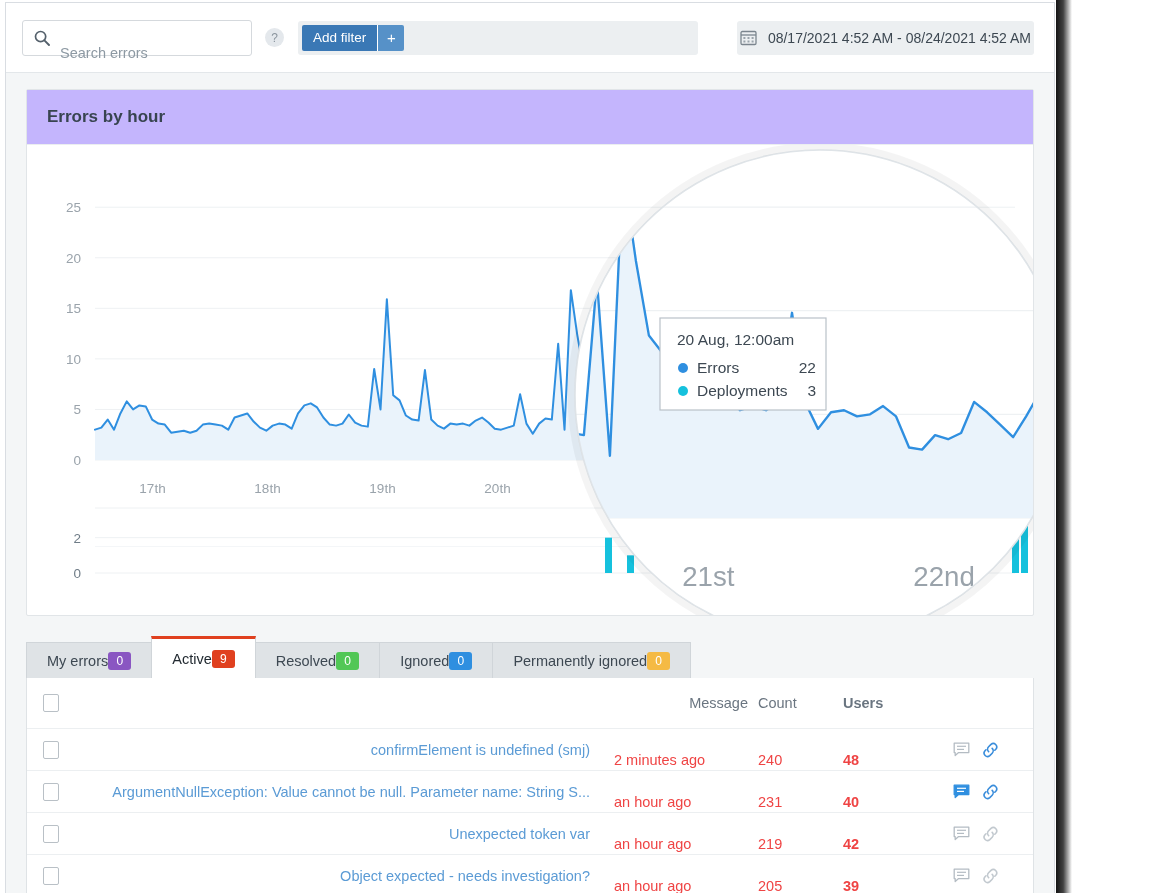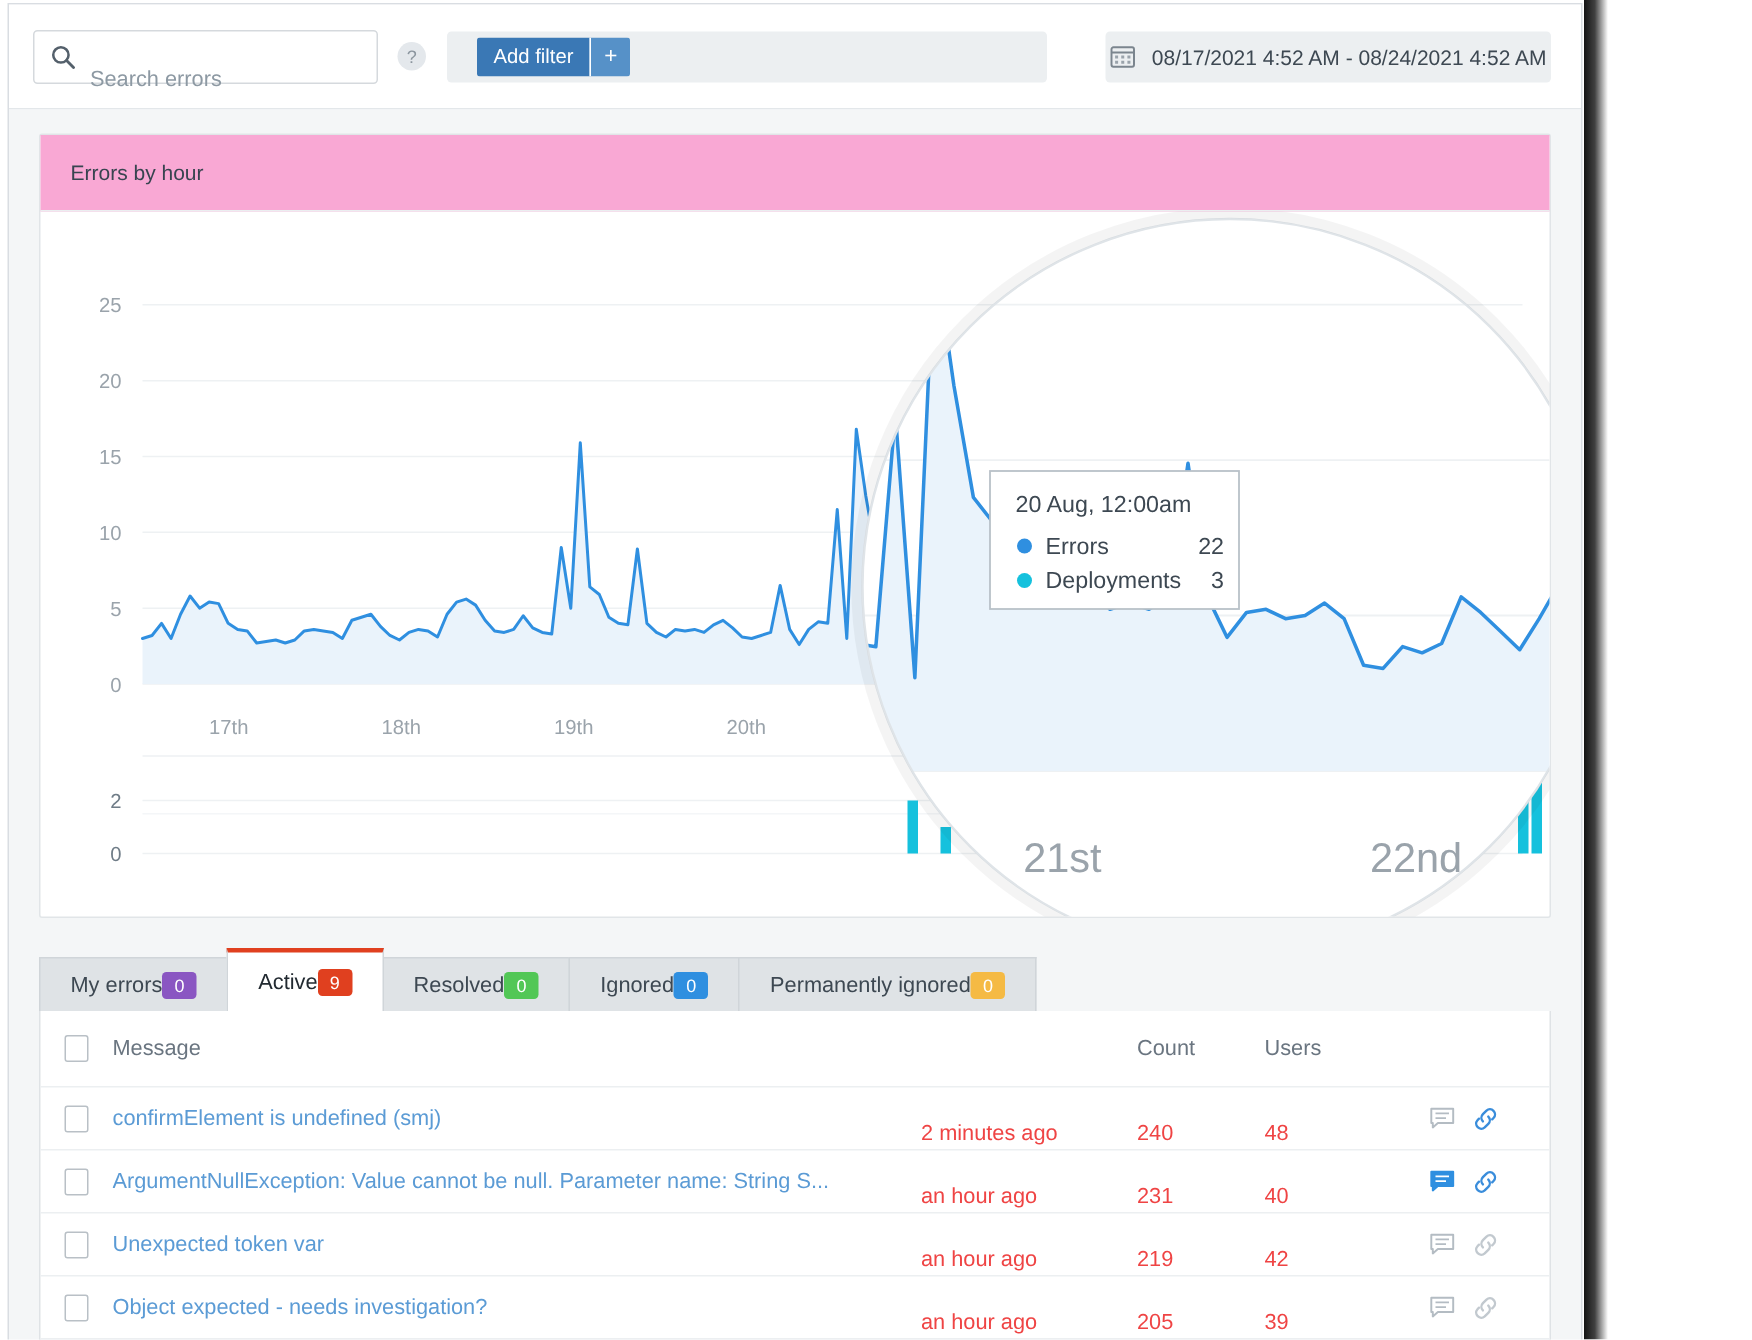--- a/index.html
+++ b/index.html
@@ -41,21 +41,21 @@
   .help-icon{
     width:19px;height:19px;border-radius:50%;background:#e4e8ec;color:#8b959e;
     font-size:12px;display:flex;align-items:center;justify-content:center;
     margin-left:13px;margin-right:14px;cursor:pointer;
   }
   .filter-strip{
     flex:0 0 auto;width:400px;height:34px;background:#eceff1;border-radius:3px;
     display:flex;align-items:center;
   }
   .addfilter{
-    display:flex;height:26px;margin-left:20px;border-radius:2px;overflow:hidden;cursor:pointer;
+    display:flex;height:26px;margin-left:4px;border-radius:2px;overflow:hidden;cursor:pointer;
   }
   .addfilter .lbl{
     background:#3a78b5;color:#fff;font-size:13.5px;display:flex;align-items:center;
     padding:0 11px;
   }
   .addfilter .plus{
     background:#5691c8;color:#fff;font-size:15px;display:flex;align-items:center;
     justify-content:center;width:26px;border-left:1px solid #fff;
   }
   .spacer{flex:1 1 auto;}
@@ -63,22 +63,22 @@
     height:34px;background:#eceff1;border-radius:3px;display:flex;align-items:center;
     padding:0 3px;font-size:14px;color:#3d4852;cursor:pointer;margin-right:4px;
   }
   .cal-icon{margin-right:11px;display:flex;}
   
   .page{background:#f4f6f7;padding:16px 20px 0 20px;box-sizing:border-box;}
   .card{
     background:#fff;border:1px solid #e1e5e8;border-radius:2px;
   }
   .card-head{
-    padding:17px 20px;border-bottom:1px solid #ebeef0;background:#f9a8d4;
-    font-size:14px;color:#384450;font-weight:400;
+    padding:17px 20px;border-bottom:1px solid #ebeef0;background:#c4b5fd;
+    font-size:17px;color:#384450;font-weight:700;
   }
   .chart-body{position:relative;height:470px;}
   
   .tabs{display:flex;margin-top:20px;align-items:flex-end;height:42px;}
   .tab{
     height:36px;display:flex;align-items:center;gap:0;padding:0 20px;
     background:#dfe3e6;border:1px solid #d0d5d9;border-bottom:none;
     font-size:14.5px;color:#3d4852;cursor:pointer;margin-right:-1px;box-sizing:border-box;
   }
   .tab.active{
@@ -88,27 +88,27 @@
   .badge{
     min-width:11px;padding:2px 6px;border-radius:3px;color:#fff;font-size:12px;
     text-align:center;line-height:14px;
   }
   
   .table{background:#fff;border:1px solid #dfe3e6;border-top:none;}
   .trow{display:flex;align-items:center;height:41px;border-bottom:1px solid #eceff1;font-size:14.5px;}
   .trow.head{height:50px;color:#6a7580;}
   .cb{width:48px;display:flex;justify-content:center;}
   .cbx{width:14px;height:16px;border:1px solid #b9c0c6;border-radius:2px;background:#fff;cursor:pointer;}
-  .c-msg{flex:1 1 auto;padding-right:10px;white-space:nowrap;overflow:hidden;text-overflow:ellipsis;}
+  .c-msg{flex:1 1 auto;padding-right:10px;white-space:nowrap;overflow:hidden;text-overflow:ellipsis;text-align:right;}
   .c-seen{width:130px;}
   .c-seen.head{background:#f4f6f7;height:50px;display:flex;align-items:center;
     justify-content:space-between;padding:0 14px 0 14px;box-sizing:border-box;width:158px;cursor:pointer;}
   .c-seen.cell{width:158px;padding-left:14px;box-sizing:border-box;}
   .c-count{width:85px;}
-  .c-users{width:110px;}
+  .c-users{width:110px;font-weight:bold;}
   .c-icons{width:80px;display:flex;gap:12px;align-items:center;}
   .msg-link{color:#5b9bd5;text-decoration:none;cursor:pointer;}
   .red{color:#ef4444;margin-top:21px;}
   .icon-btn{cursor:pointer;display:flex;}
 </style>
 </head>
 <body>
 
 <div class="backdrop"></div>
 <div class="edge-shadow"></div>

